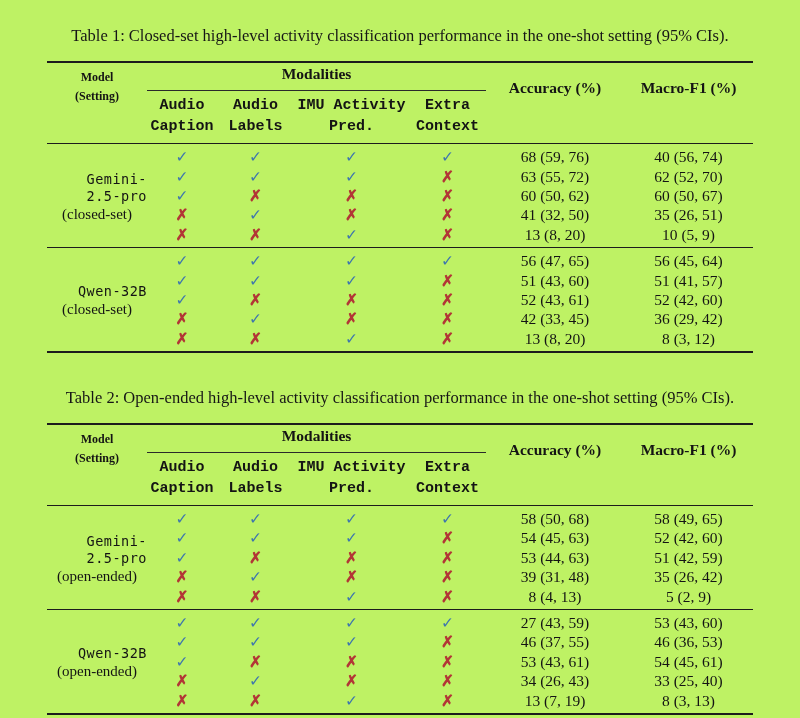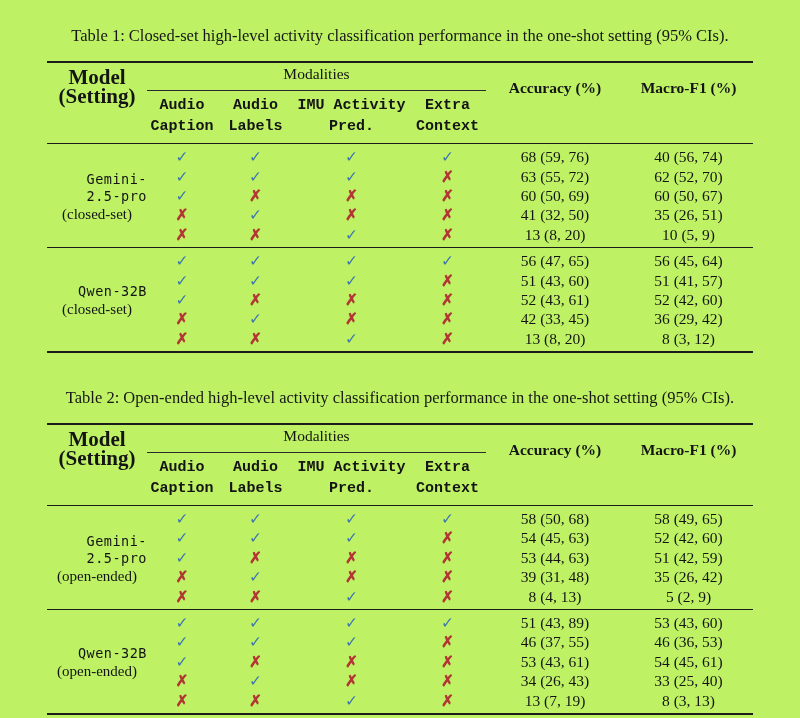--- a/index.html
+++ b/index.html
@@ -24,25 +24,25 @@
   col.c-m1 { width: 70px; }
   col.c-m2 { width: 77px; }
   col.c-m3 { width: 115px; }
   col.c-m4 { width: 77px; }
   col.c-acc { width: 138px; }
   col.c-f1  { width: 129px; }
   th, td { padding: 0; text-align: center; }
   thead { border-bottom: 1.4px solid #1c1c1c; }
   th.model-h {
     vertical-align: top; padding-top: 5px;
-    font-size: 21px; line-height: 19px; font-weight: bold;
+    font-size: 12px; line-height: 19px; font-weight: bold;
   }
   th.modalities-h {
     vertical-align: top; padding-top: 2px; height: 25px;
-    font-size: 15.5px; font-weight: normal;
+    font-size: 15.5px; font-weight: bold;
     border-bottom: 1px solid #2a2a2a;
   }
   th.metric-h {
     vertical-align: top; padding-top: 16px;
     font-size: 15.5px; font-weight: bold;
   }
   tr.subhead th {
     vertical-align: top; padding-top: 4px; height: 48px;
     font-size: 15px; line-height: 21px; font-weight: bold; font-family: Liberation Mono, monospace;
   }
@@ -114,21 +114,21 @@
           <td class="mark-check">✓</td>
           <td class="mark-cross">✗</td>
           <td class="num">63 (55, 72)</td>
           <td class="num">62 (52, 70)</td>
         </tr>
         <tr>
           <td class="mark-check">✓</td>
           <td class="mark-cross">✗</td>
           <td class="mark-cross">✗</td>
           <td class="mark-cross">✗</td>
-          <td class="num">60 (50, 69)</td>
+          <td class="num">60 (50, 62)</td>
           <td class="num">60 (50, 67)</td>
         </tr>
         <tr>
           <td class="mark-cross">✗</td>
           <td class="mark-check">✓</td>
           <td class="mark-cross">✗</td>
           <td class="mark-cross">✗</td>
           <td class="num">41 (32, 50)</td>
           <td class="num">35 (26, 51)</td>
         </tr>
@@ -268,21 +268,21 @@
     <tbody class="group group-second">
         <tr>
           <td rowspan="5" class="model-cell">
             <div class="model-line">Qwen-32B</div>
             <div class="setting-line">(open-ended)</div>
           </td>
           <td class="mark-check">✓</td>
           <td class="mark-check">✓</td>
           <td class="mark-check">✓</td>
           <td class="mark-check">✓</td>
-          <td class="num">51 (43, 89)</td>
+          <td class="num">27 (43, 59)</td>
           <td class="num">53 (43, 60)</td>
         </tr>
         <tr>
           <td class="mark-check">✓</td>
           <td class="mark-check">✓</td>
           <td class="mark-check">✓</td>
           <td class="mark-cross">✗</td>
           <td class="num">46 (37, 55)</td>
           <td class="num">46 (36, 53)</td>
         </tr>

